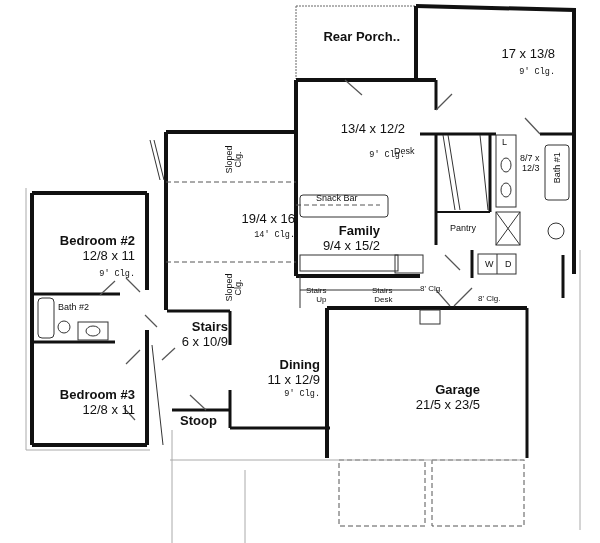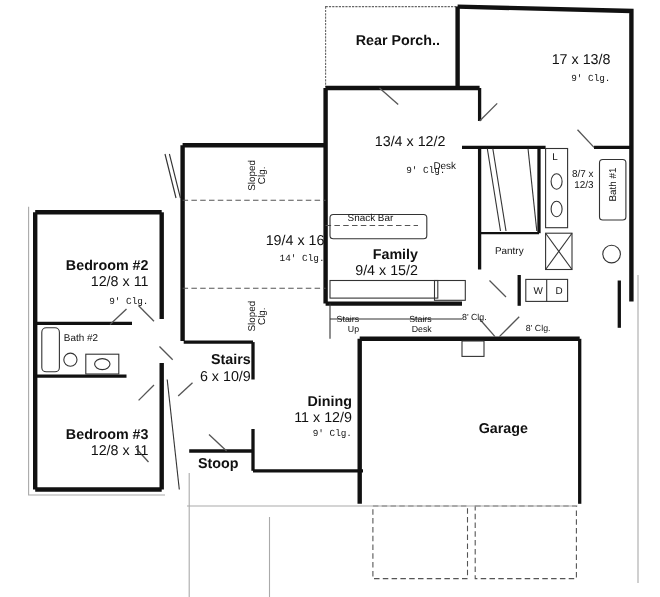--- a/index.html
+++ b/index.html
@@ -211,13 +211,14 @@
   <span class="name">Bedroom #3</span>
   <span class="dim">12/8 x 11</span>
 </div>
 
 <div class="lbl" style="left:180px;top:414px;">
   <span class="name">Stoop</span>
 </div>
 
 <div class="lbl" style="left:380px;top:383px;width:100px;">
   <span class="name">Garage</span>
+  <span class="dim">21/5 x 23/5</span>
 </div>
 
 </body></html>

